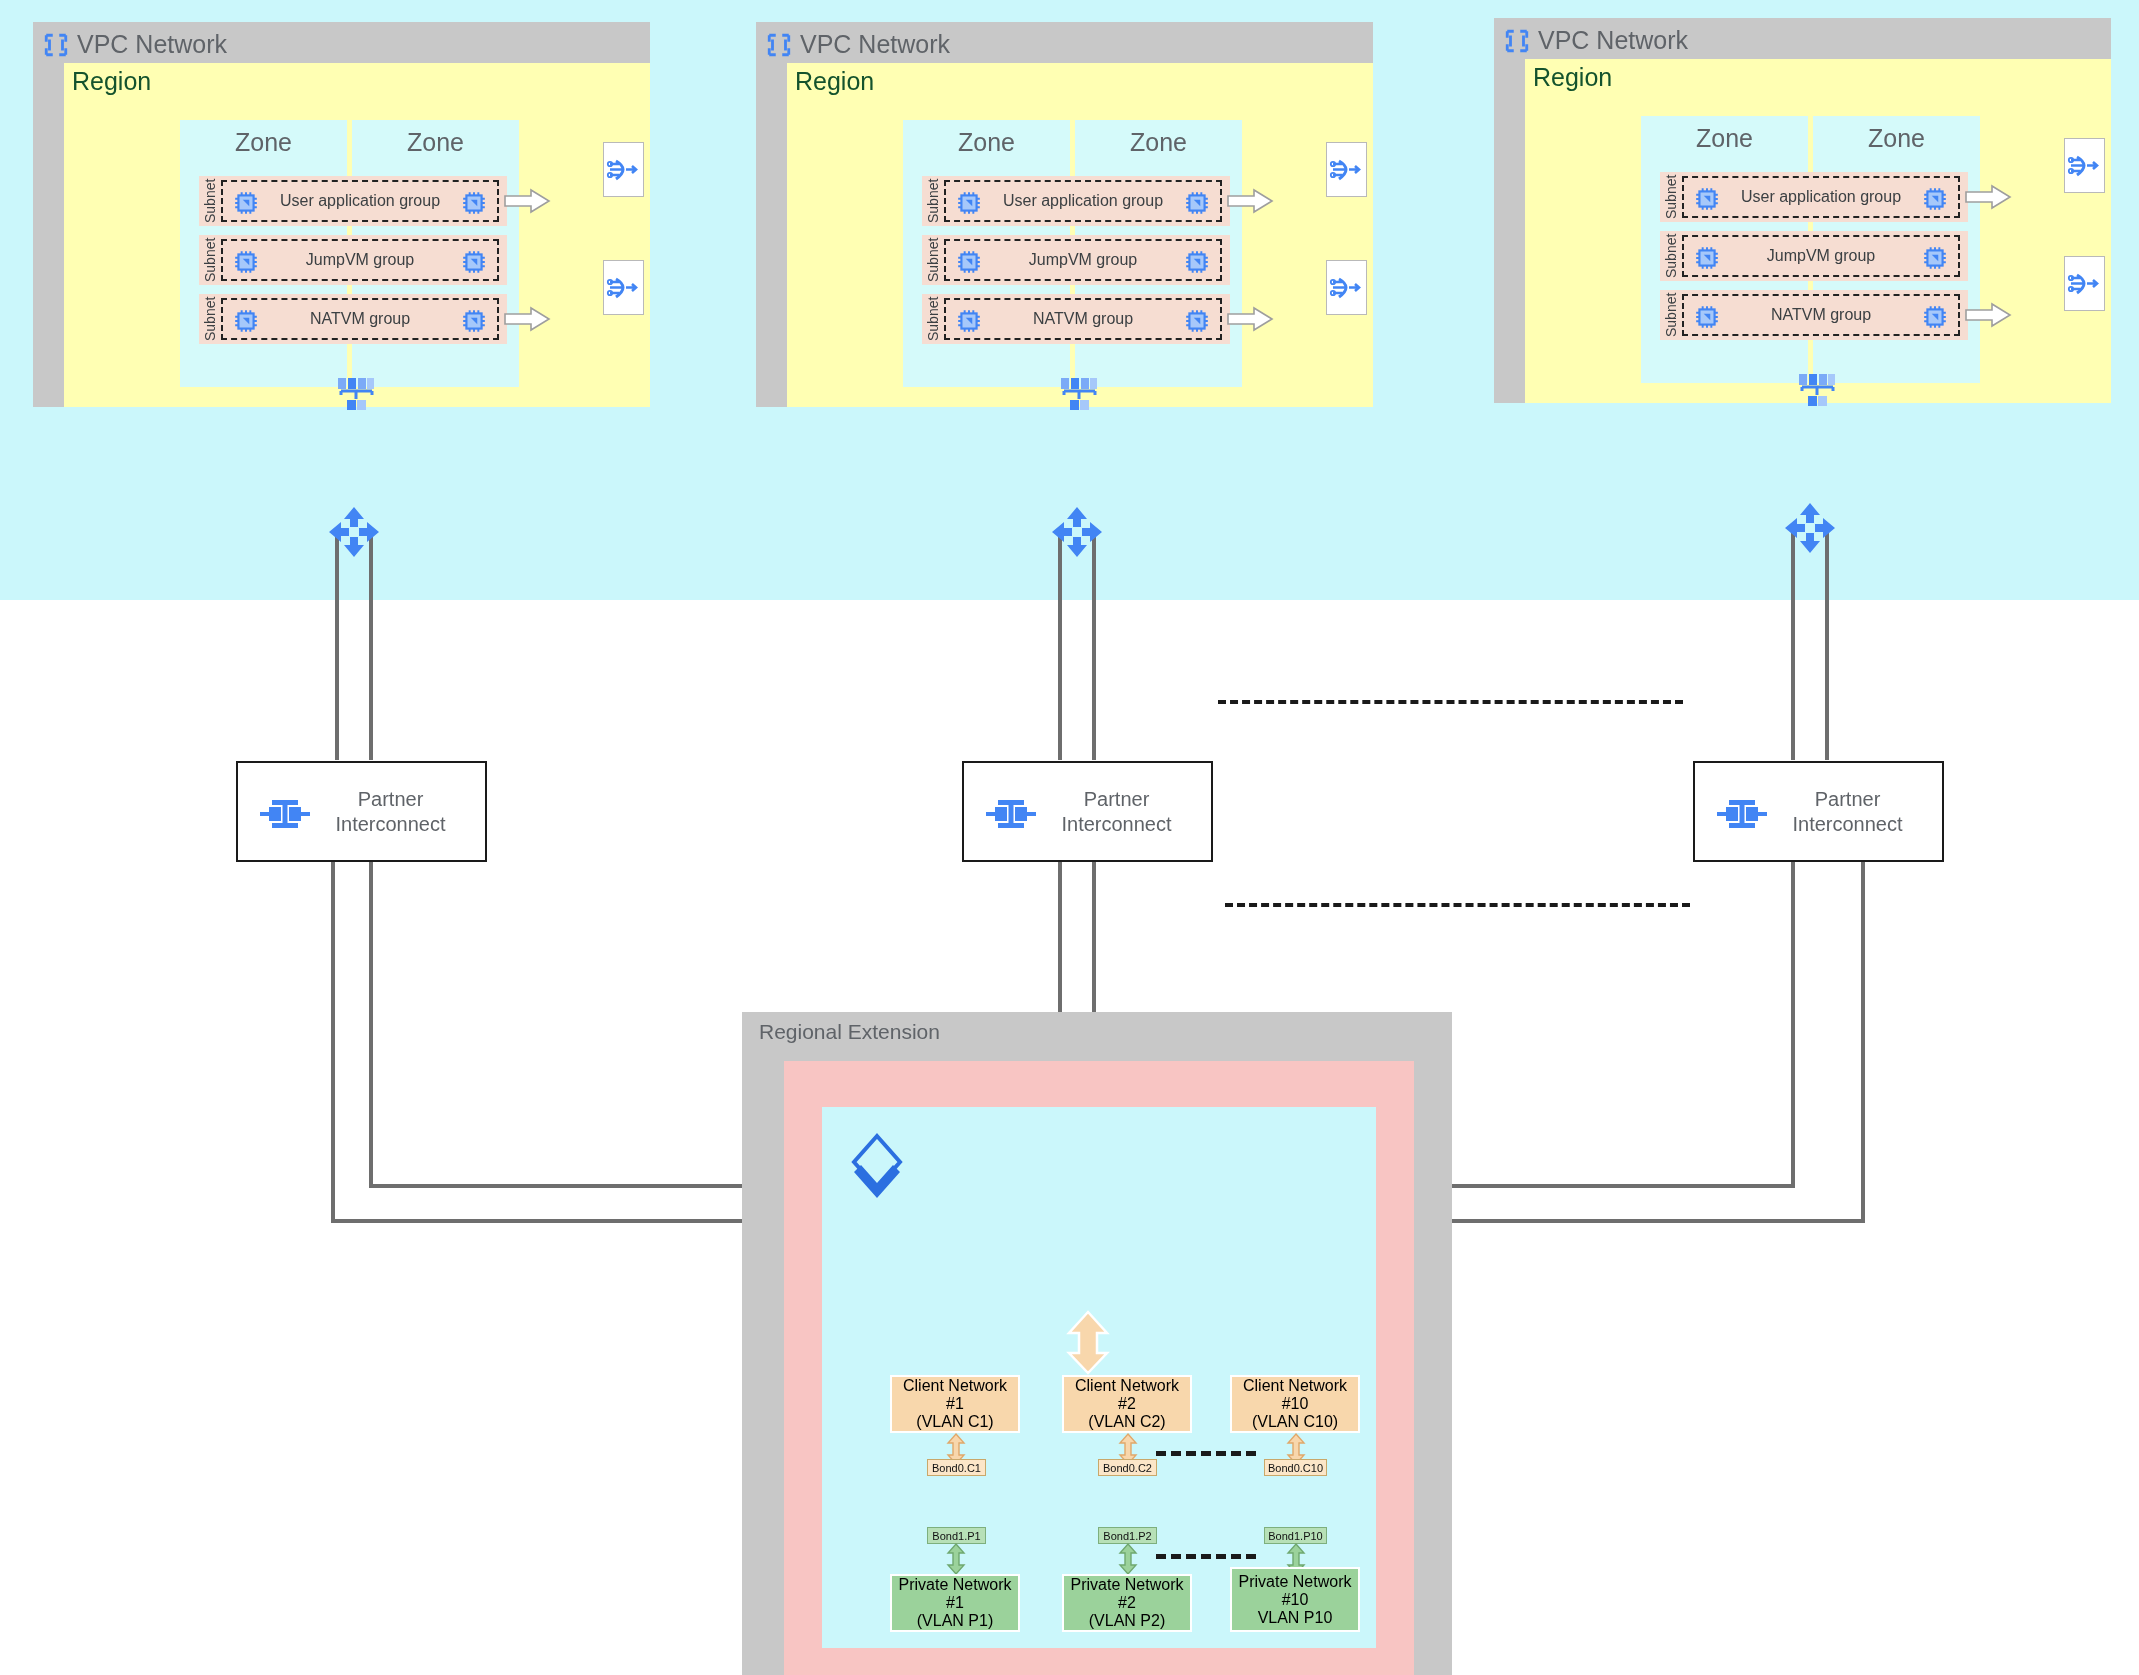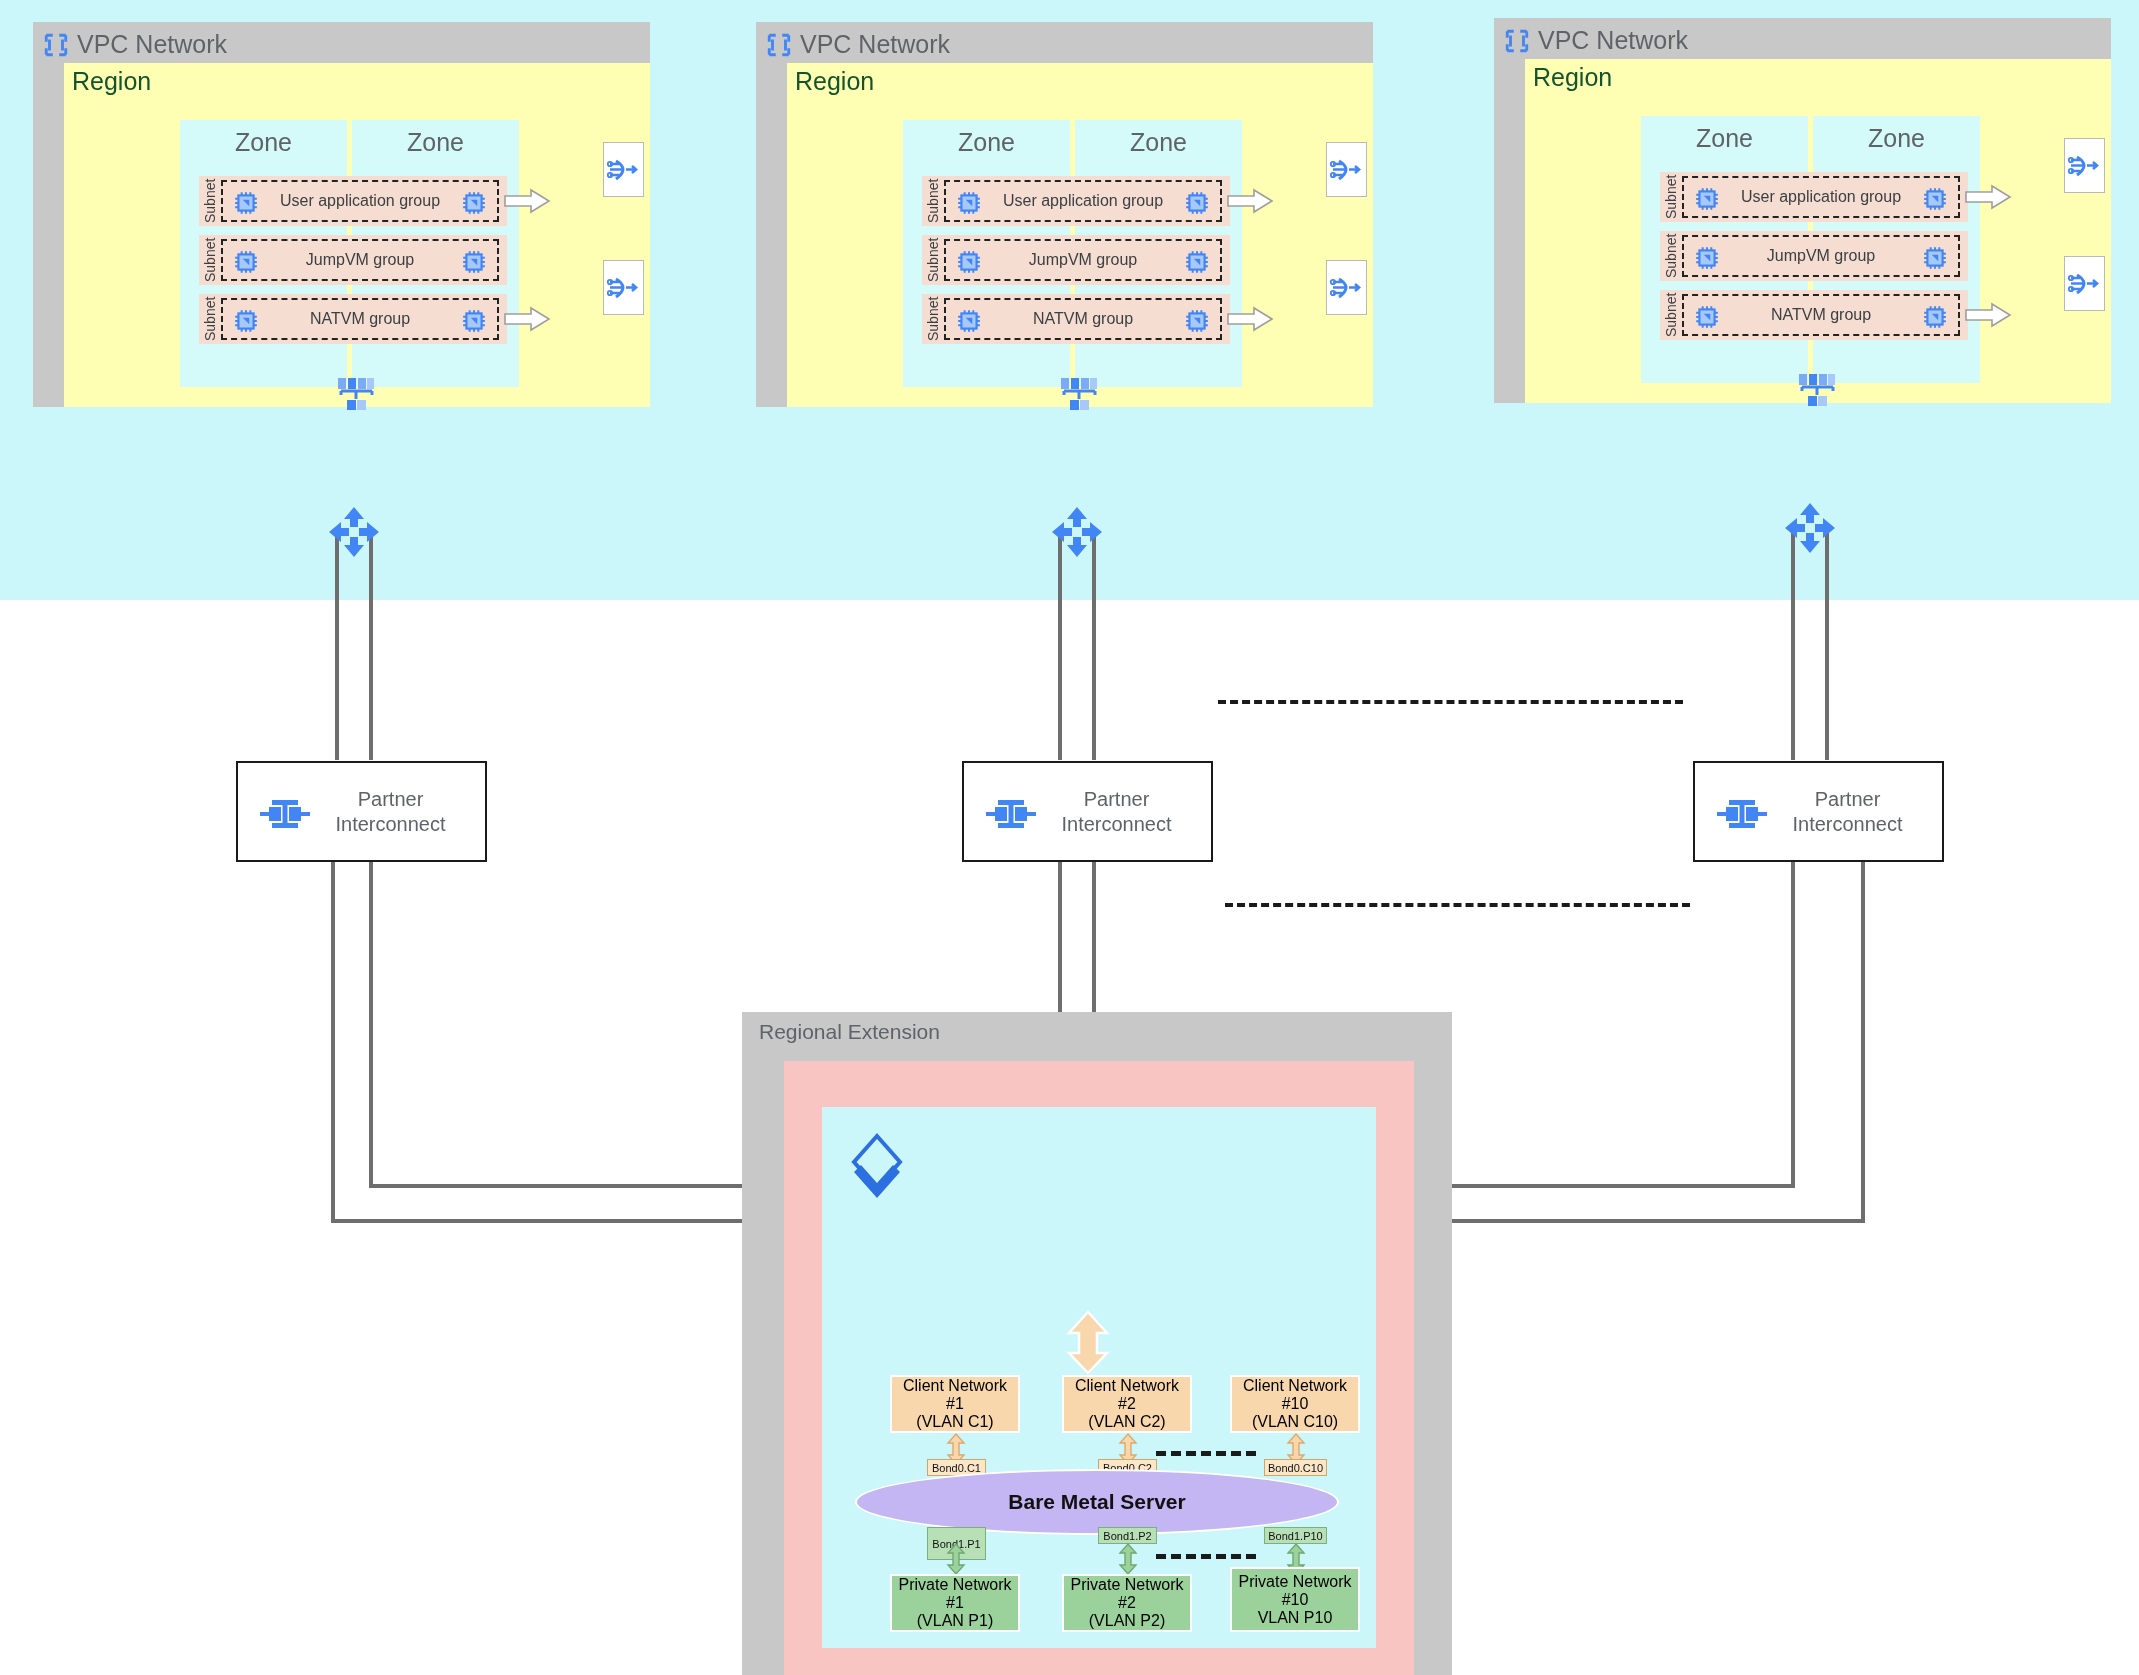--- a/index.html
+++ b/index.html
@@ -585,25 +585,22 @@
         <svg class="abs" style="left:464px;top:327px;" width="20" height="30">
           <path d="M10 0 L18 9 H13 V21 H18 L10 30 L2 21 H7 V9 H2 Z" fill="#F8D7AC" stroke="#E0A86A" stroke-width="1.4"></path>
         </svg>
 
         <div class="abs dash-h-sm" style="left:334px;top:344px;width:100px;"></div>
 
         <div class="abs tagC" style="left:105px;top:352px;width:59px;height:17px;">Bond0.C1</div>
         <div class="abs tagC" style="left:276px;top:352px;width:59px;height:17px;">Bond0.C2</div>
         <div class="abs tagC" style="left:442px;top:352px;width:63px;height:17px;">Bond0.C10</div>
 
-        <div class="abs bms" style="left:33px;top:362px;width:484px;height:66px;">
-          <span class="bms-label">Bare Metal Server</span>
-        </div>
-
-        <div class="abs tagP" style="left:105px;top:420px;width:59px;height:33px;">Bond1.P1</div>
+
+        <div class="abs tagP" style="left:105px;top:420px;width:59px;height:17px;">Bond1.P1</div>
         <div class="abs tagP" style="left:276px;top:420px;width:59px;height:17px;">Bond1.P2</div>
         <div class="abs tagP" style="left:442px;top:420px;width:63px;height:17px;">Bond1.P10</div>
 
         <svg class="abs" style="left:124px;top:437px;" width="20" height="30">
           <path d="M10 0 L18 9 H13 V21 H18 L10 30 L2 21 H7 V9 H2 Z" fill="#9BD29B" stroke="#6FA86F" stroke-width="1.4"></path>
         </svg>
         <svg class="abs" style="left:296px;top:437px;" width="20" height="30">
           <path d="M10 0 L18 9 H13 V21 H18 L10 30 L2 21 H7 V9 H2 Z" fill="#9BD29B" stroke="#6FA86F" stroke-width="1.4"></path>
         </svg>
         <svg class="abs" style="left:464px;top:437px;" width="20" height="30">

